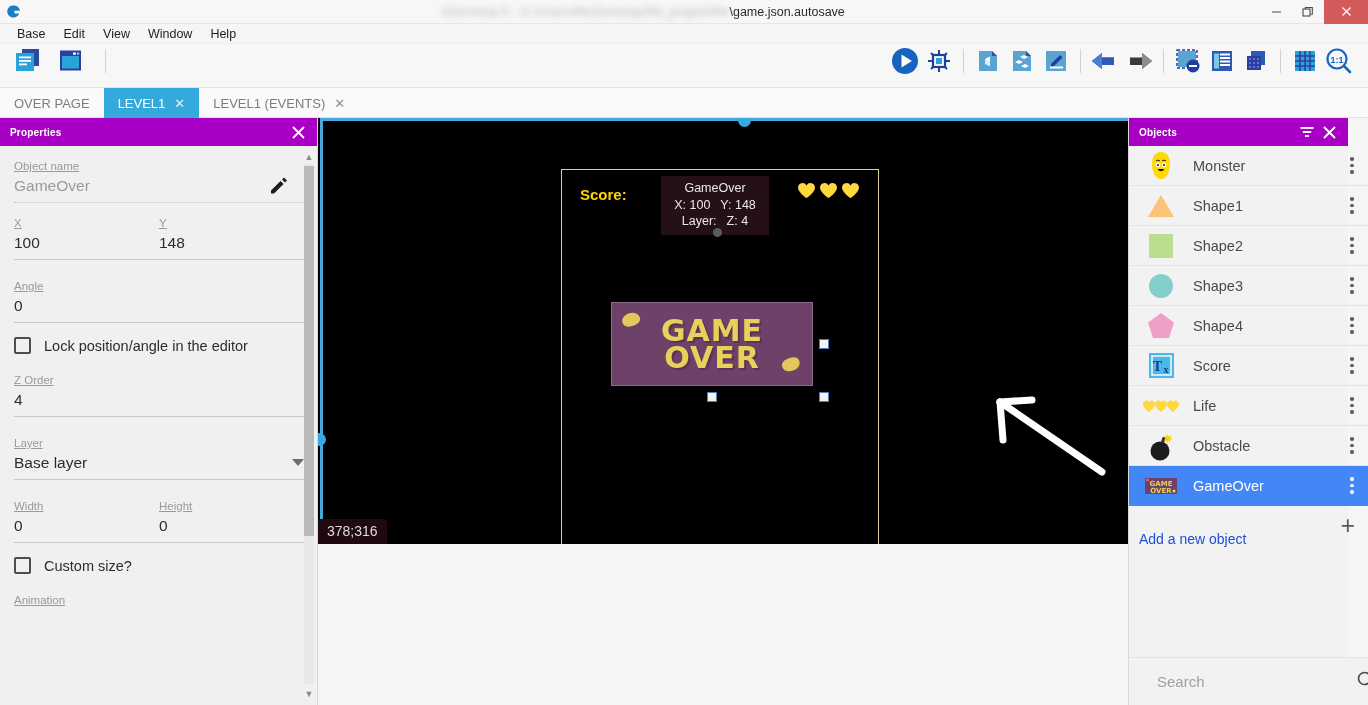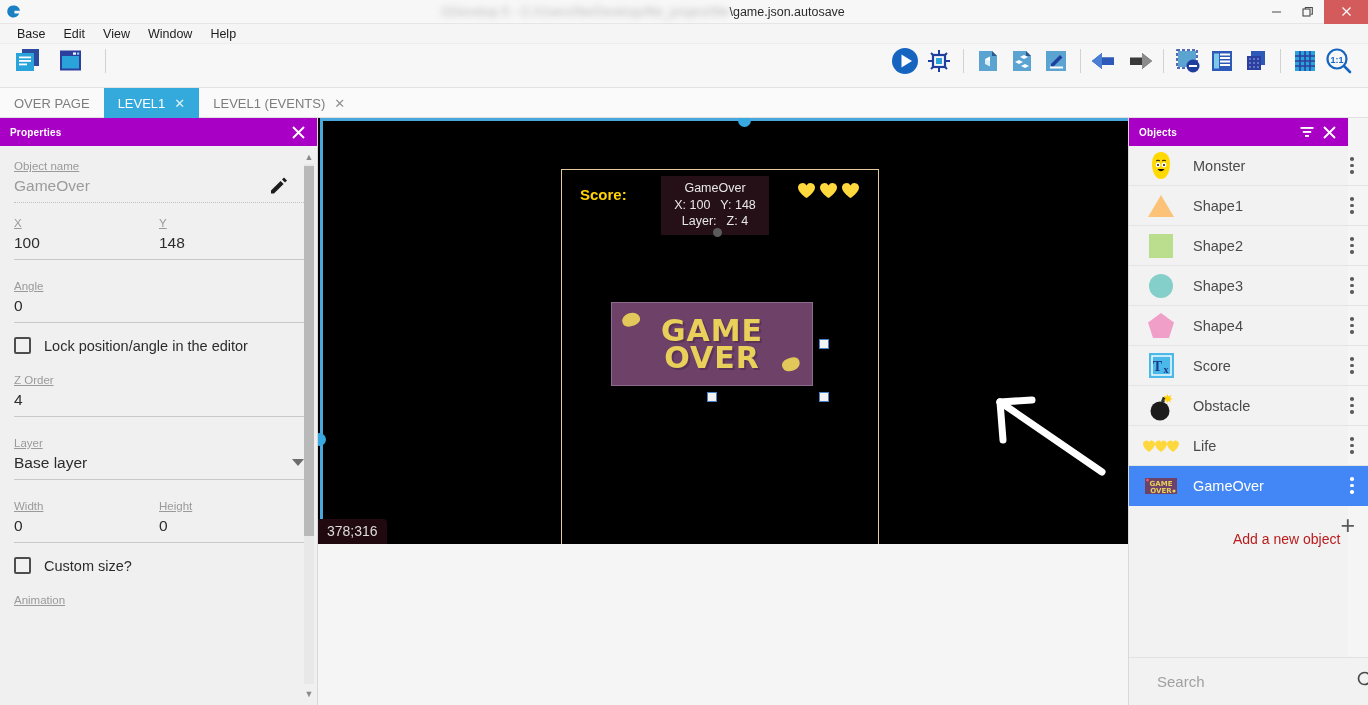--- a/index.html
+++ b/index.html
@@ -181,21 +181,21 @@
   .obj-row.selected { background:#4287f5; border-bottom-color:#4287f5; }
   .obj-thumb { width:44px; height:34px; display:flex; align-items:center; justify-content:center; flex:0 0 44px; }
   .obj-name { flex:1; font-size:14.5px; color:#4a4a4a; padding-left:10px; }
   .obj-row.selected .obj-name { color:#fff; }
   .kebab { width:22px; display:flex; flex-direction:column; align-items:center; gap:3px; }
   .kebab i { width:3.5px; height:3.5px; border-radius:50%; background:#5c5c5c; display:block; }
   .obj-row.selected .kebab i { background:#fff; }
   .add-row {
     display:flex; align-items:center; height:38px; padding:0 10px;
   }
-  .add-label { flex:1; text-align:right; font-size:14px; color:#b91c1c;margin-top:28px; }
+  .add-label { flex:1; text-align:left; font-size:14px; color:#1d4ed8;margin-top:28px; }
   .plus { font-size:25px; color:#5a5a5a; line-height:1; font-weight:300; padding-right:4px;}
   .searchbar {
     position:absolute; left:0; bottom:0; width:240px; height:48px;
     background:#f2f2f2; border-top:1px solid #e2e2e2;
     display:flex; align-items:center; padding:0 28px;
   }
   .search-input {
     flex:1; border:none; background:transparent; outline:none;
     font-size:15px; color:#555; font-family:"Liberation Sans", sans-serif;
   }
@@ -668,43 +668,43 @@
         <span class="obj-name">Score</span>
         <span class="kebab">
             <i></i>
             <i></i>
             <i></i>
           </span>
       </div>
 
       <div class="obj-row">
         <span class="obj-thumb">
+          <svg width="36" height="14" viewBox="0 0 36 14">
+            <path d="M6 13S0 9 0 4.5A3.3 3.3 0 0 1 6 3 3.3 3.3 0 0 1 12 4.5C12 9 6 13 6 13z" fill="#ffd83d"></path>
+            <path d="M18 13s-6-4-6-8.5A3.3 3.3 0 0 1 18 3a3.3 3.3 0 0 1 6 1.5C24 9 18 13 18 13z" fill="#ffd83d"></path>
+            <path d="M30 13s-6-4-6-8.5A3.3 3.3 0 0 1 30 3a3.3 3.3 0 0 1 6 1.5C36 9 30 13 30 13z" fill="#ffd83d"></path>
+          </svg>
+        </span>
+        <span class="obj-name">Life</span>
+        <span class="kebab">
+            <i></i>
+            <i></i>
+            <i></i>
+          </span>
+      </div>
+
+      <div class="obj-row">
+        <span class="obj-thumb">
           <svg width="26" height="30" viewBox="0 0 26 30">
             <circle cx="12" cy="20" r="9.5" fill="#1c1c1c"></circle>
             <rect x="14" y="6" width="3.5" height="5" fill="#333" transform="rotate(22 15 8)"></rect>
             <path d="M19 3l1.6 2.6L23.5 4l-1.4 2.9L25 8l-3 .7.9 2.8-2.5-1.7-1.6 2.4-.4-3-2.9.5 2.1-2.1L15.6 5l2.9.4z" fill="#ffd100"></path>
           </svg>
         </span>
         <span class="obj-name">Obstacle</span>
-        <span class="kebab">
-            <i></i>
-            <i></i>
-            <i></i>
-          </span>
-      </div>
-
-      <div class="obj-row">
-        <span class="obj-thumb">
-          <svg width="36" height="14" viewBox="0 0 36 14">
-            <path d="M6 13S0 9 0 4.5A3.3 3.3 0 0 1 6 3 3.3 3.3 0 0 1 12 4.5C12 9 6 13 6 13z" fill="#ffd83d"></path>
-            <path d="M18 13s-6-4-6-8.5A3.3 3.3 0 0 1 18 3a3.3 3.3 0 0 1 6 1.5C24 9 18 13 18 13z" fill="#ffd83d"></path>
-            <path d="M30 13s-6-4-6-8.5A3.3 3.3 0 0 1 30 3a3.3 3.3 0 0 1 6 1.5C36 9 30 13 30 13z" fill="#ffd83d"></path>
-          </svg>
-        </span>
-        <span class="obj-name">Life</span>
         <span class="kebab">
             <i></i>
             <i></i>
             <i></i>
           </span>
       </div>
 
       <div class="obj-row selected">
         <span class="obj-thumb">
           <svg width="34" height="22" viewBox="0 0 34 22">

